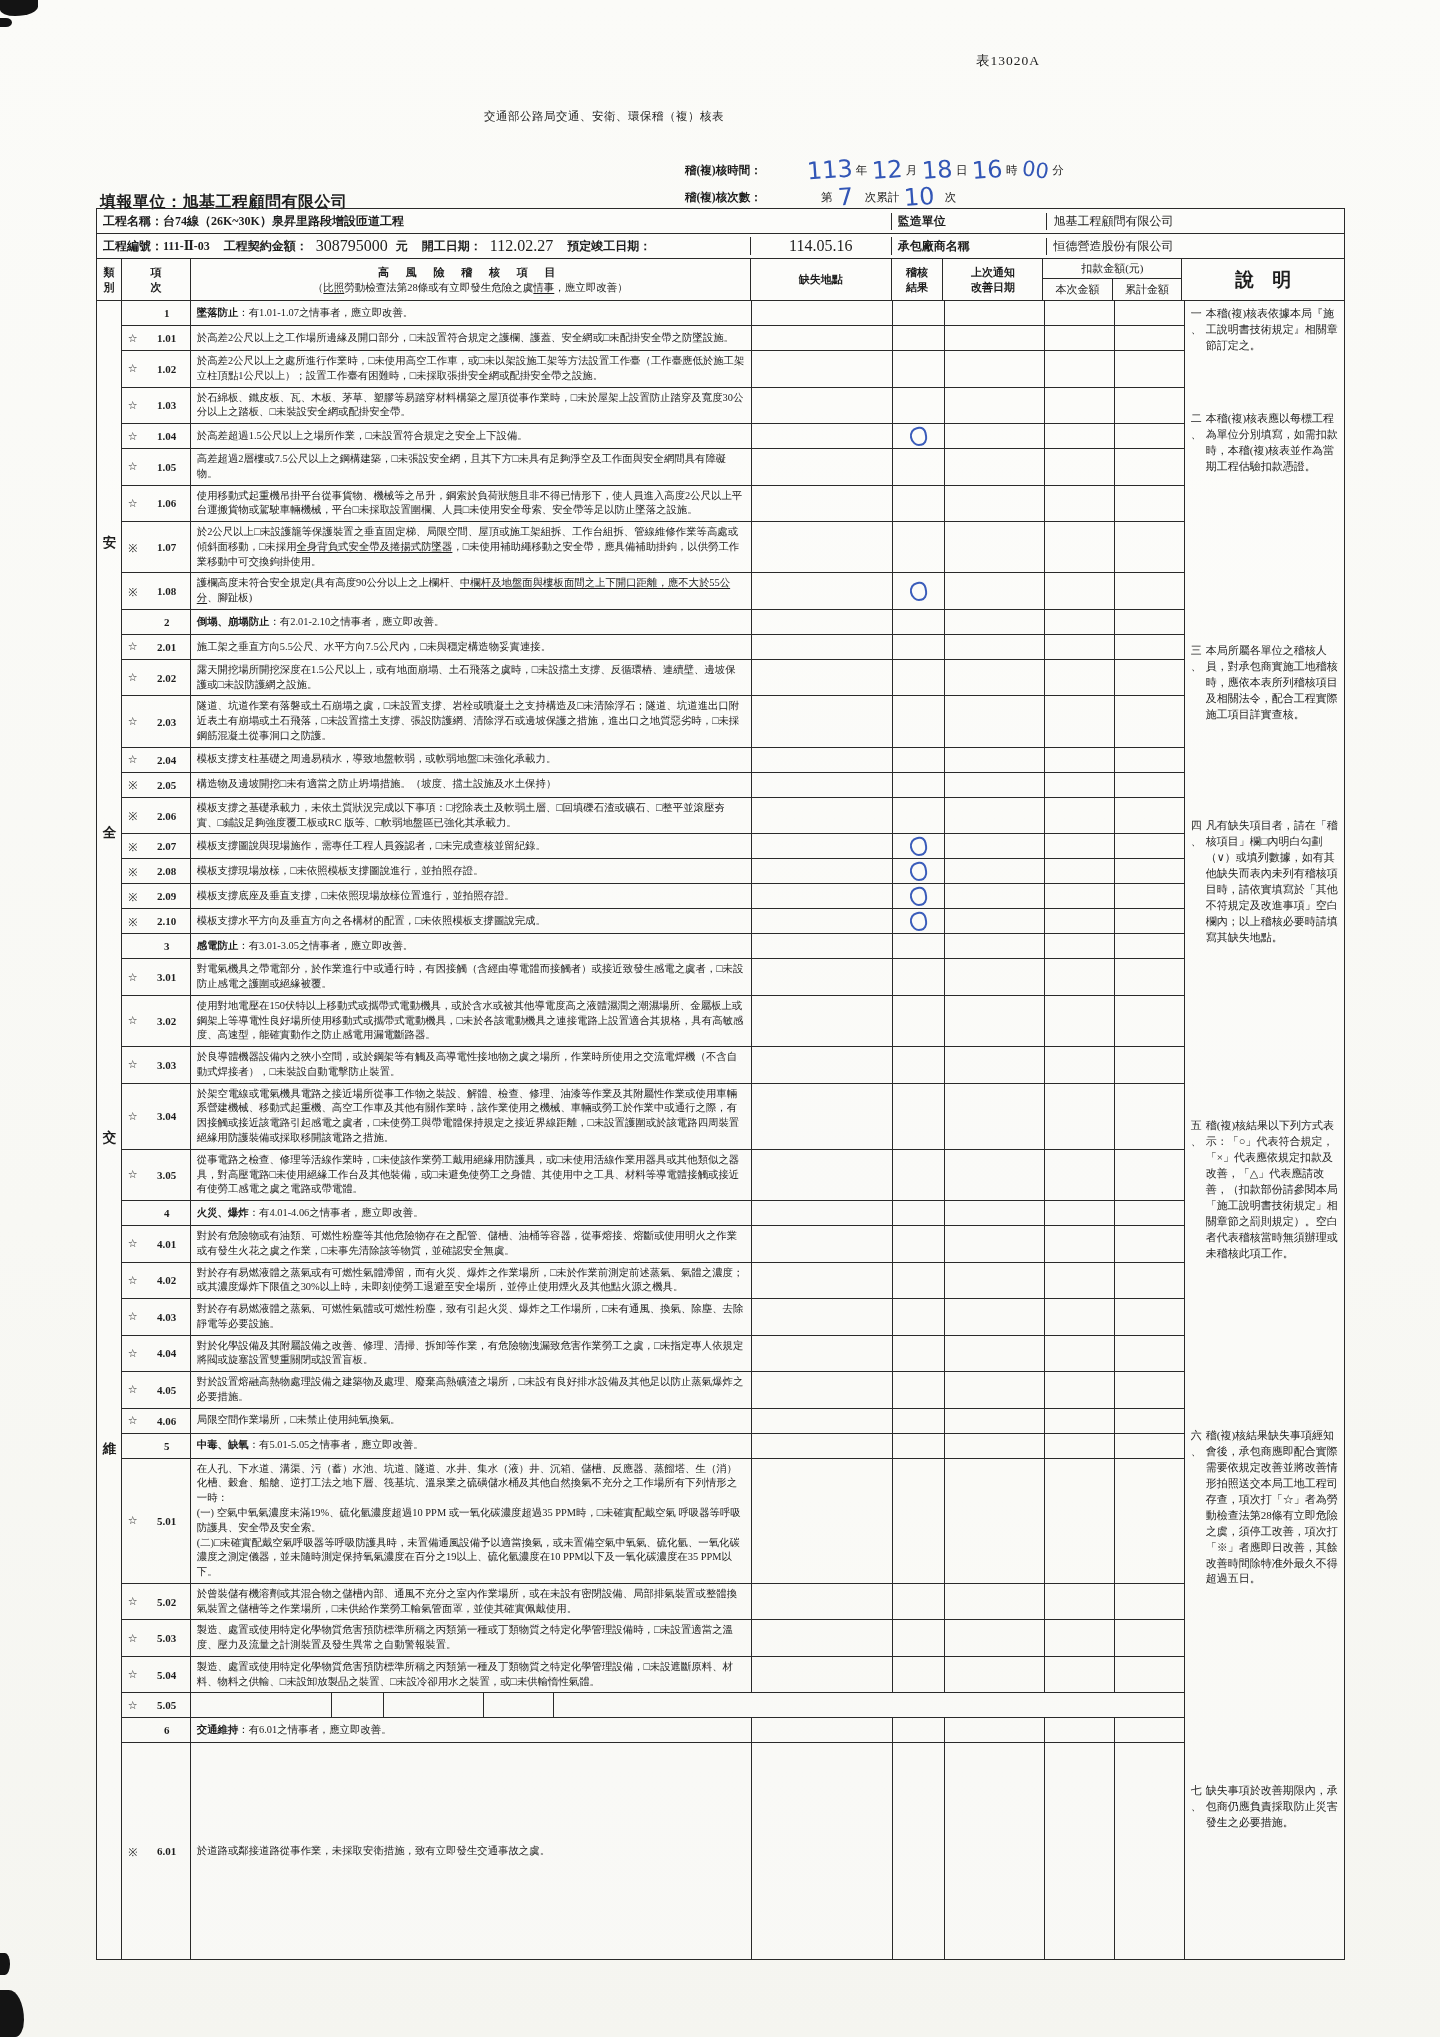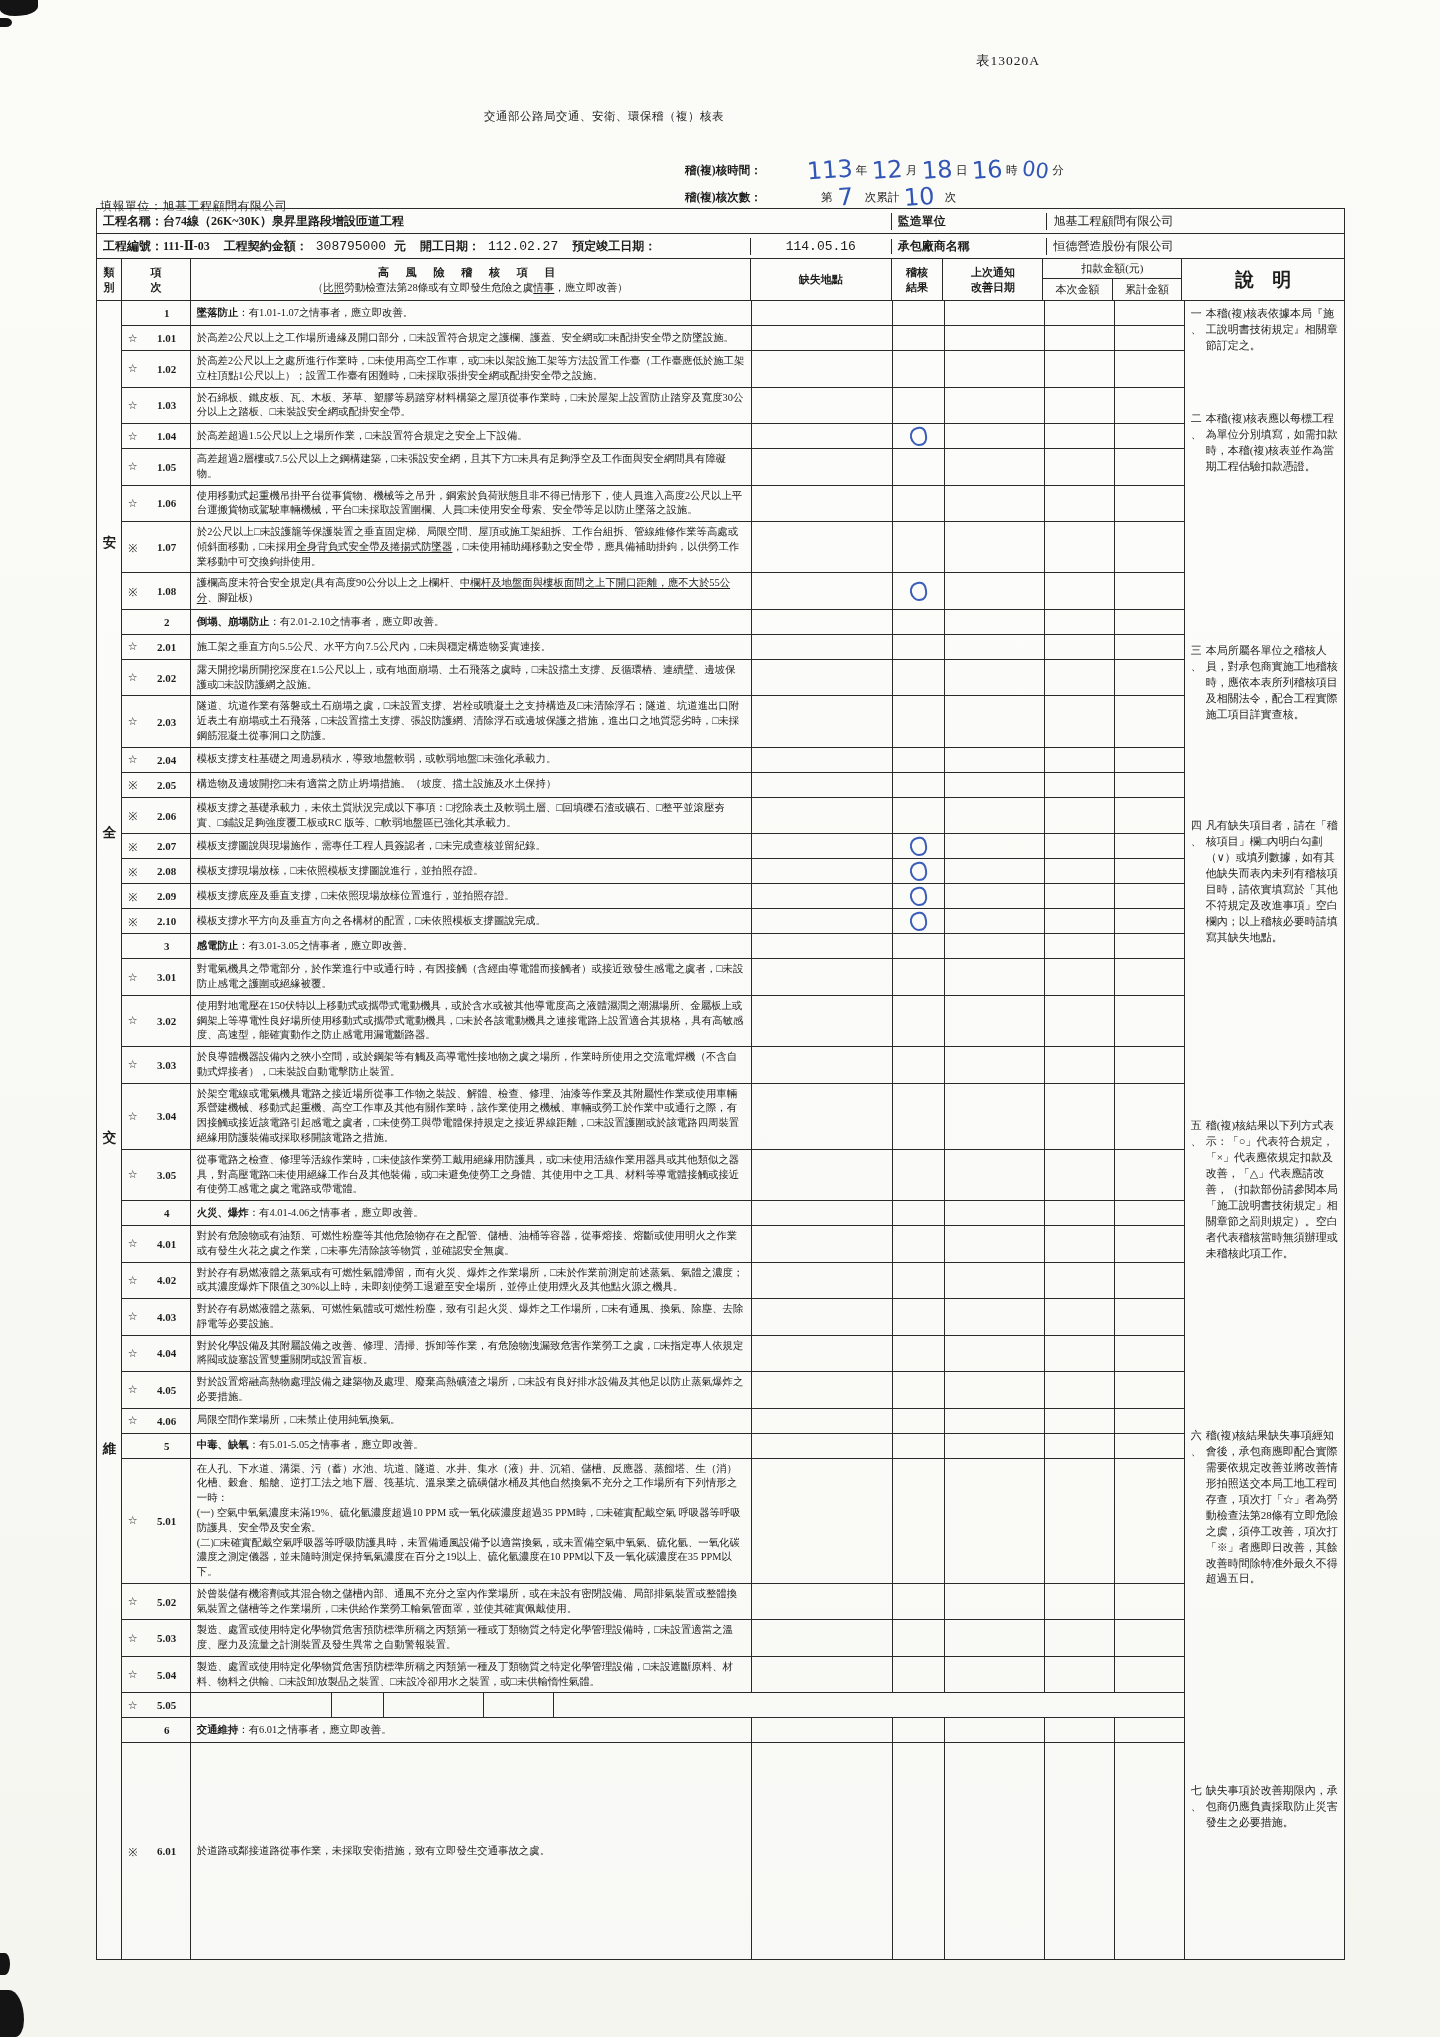--- a/index.html
+++ b/index.html
@@ -16,36 +16,36 @@
   .doc-title{position:absolute;left:484px;top:109px;font-size:11.5px;letter-spacing:.5px;}
 
   .meta{position:absolute;left:685px;top:151px;width:470px;font-size:11.5px;}
   .meta-row{display:flex;align-items:flex-end;height:27px;}
   .meta-label{width:118px;font-weight:bold;}
   .hw{color:#3256b6;font-family:"DejaVu Sans",sans-serif;font-size:24px;line-height:20px;display:inline-block;transform:rotate(-4deg);margin:0 2px -2px 4px;}
   .hw.small{font-size:21px;transform:rotate(8deg);}
   .unit{margin:0 1px;}
   .meta-vals{display:flex;align-items:flex-end;}
 
-  .filler{position:absolute;left:100px;top:198px;font-size:12px;font-weight:normal;letter-spacing:.5px;}
+  .filler{position:absolute;left:100px;top:192px;font-size:16px;font-weight:bold;letter-spacing:.5px;}
 
   .tbl{position:absolute;left:96px;top:208px;width:1249px;border:1.6px solid #2a2a2a;box-sizing:border-box;background:rgba(255,255,255,.35);}
   .tbl *{box-sizing:border-box;}
   .bdr-b{border-bottom:1px solid #2a2a2a;}
   .bdr-r{border-right:1px solid #2a2a2a;}
 
   .info-row{display:flex;height:25px;font-size:12px;align-items:center;}
   .info-row .lab{font-weight:bold;}
   .cell{padding:0 6px;display:flex;align-items:center;overflow:hidden;white-space:nowrap;}
   .i-name{width:796px;}
   .i-left{width:655px;}
   .i-mid{width:141px;justify-content:center;}
   .i-lab{width:156px;}
   .i-val{width:297px;font-weight:normal;}
-  .typed{font-size:13px;font-weight:normal;font-family:Liberation Mono, monospace;}
+  .typed{font-size:16px;font-weight:normal;font-family:Liberation Serif, serif;}
   .sp1{margin-left:14px;} .sp2{margin-left:8px;}
 
   .hdr-row{display:flex;height:42px;font-size:11px;font-weight:bold;}
   .stack{display:flex;flex-direction:column;justify-content:center;align-items:center;line-height:1.35;padding:0;}
   .h-cat{width:25px;}
   .h-no{width:69px;}
   .h-item{width:561px;display:flex;flex-direction:column;justify-content:center;align-items:center;}
   .h-item .t1{font-size:11px;letter-spacing:7px;font-weight:bold;}
   .h-item .t2{font-size:10.5px;font-weight:normal;margin-top:1px;}
   .h-loc{width:141px;}

